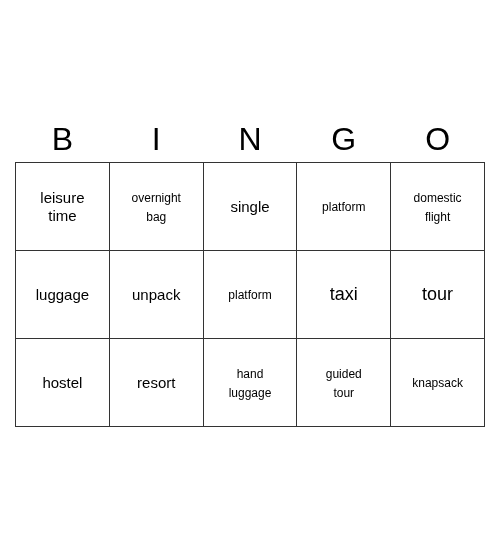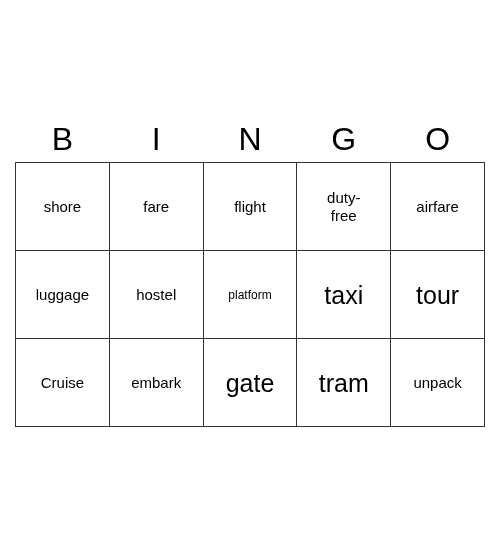--- a/index.html
+++ b/index.html
@@ -40,21 +40,21 @@
       vertical-align: middle;
       padding: 4px;
     }
 
     .cell-text {
       font-size: 15px;
       line-height: 1.2;
     }
 
     .cell-large {
-      font-size: 25px;
+      font-size: 18px;
       line-height: 1.2;
     }
 
     .cell-small {
       font-size: 12px;
       line-height: 1.3;
     }
   </style>
 </head>
 <body>
@@ -63,35 +63,35 @@
   <thead>
     <tr class="header-row">
     <th>B</th>
         <th>I</th>
         <th>N</th>
         <th>G</th>
         <th>O</th>
       </tr>
   </thead>
   <tbody id="bingo-body">
-  <tr>
-        <td><span class="cell-text">shore</span></td>
-        <td><span class="cell-text">fare</span></td>
-        <td><span class="cell-text">flight</span></td>
-        <td><span class="cell-text">duty-<br>free</span></td>
-        <td><span class="cell-text">airfare</span></td>
+      <tr>
+        <td><span class="cell-text">leisure<br>time</span></td>
+        <td><span class="cell-small">overnight<br>bag</span></td>
+        <td><span class="cell-text">single</span></td>
+        <td><span class="cell-small">platform</span></td>
+        <td><span class="cell-small">domestic<br>flight</span></td>
       </tr>
       <tr>
         <td><span class="cell-text">luggage</span></td>
-        <td><span class="cell-text">hostel</span></td>
+        <td><span class="cell-text">unpack</span></td>
         <td><span class="cell-small">platform</span></td>
         <td><span class="cell-large">taxi</span></td>
         <td><span class="cell-large">tour</span></td>
       </tr>
       <tr>
-        <td><span class="cell-text">Cruise</span></td>
-        <td><span class="cell-text">embark</span></td>
-        <td><span class="cell-large">gate</span></td>
-        <td><span class="cell-large">tram</span></td>
-        <td><span class="cell-text">unpack</span></td>
+        <td><span class="cell-text">hostel</span></td>
+        <td><span class="cell-text">resort</span></td>
+        <td><span class="cell-small">hand<br>luggage</span></td>
+        <td><span class="cell-small">guided<br>tour</span></td>
+        <td><span class="cell-small">knapsack</span></td>
       </tr>
     </tbody>
 </table>
 
 </body></html>

